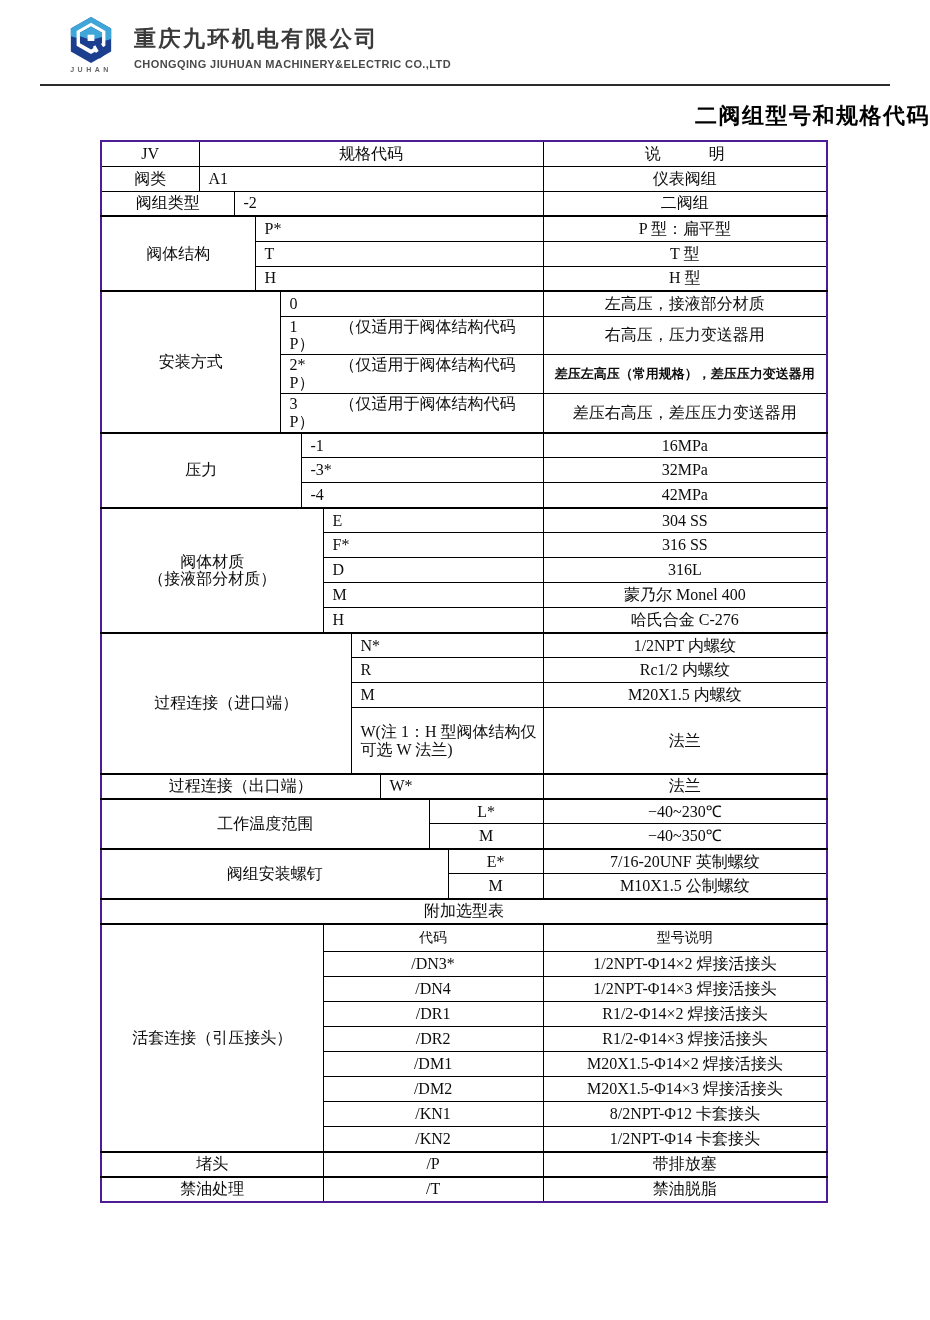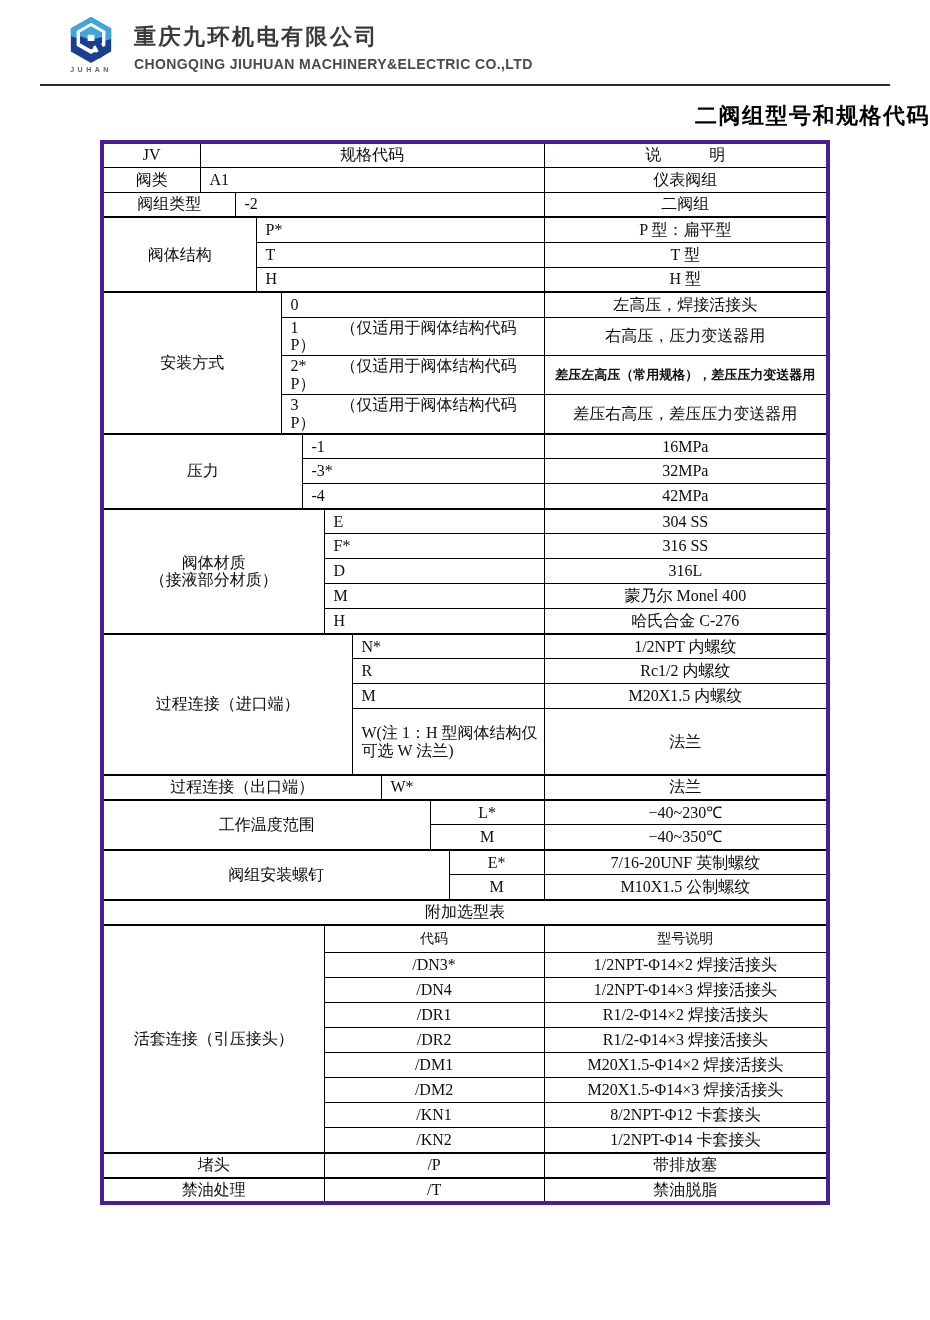--- a/index.html
+++ b/index.html
@@ -18,36 +18,36 @@
   .logo-wrap svg { display:block; }
   .logo-sub {
     font-family:"Liberation Sans", sans-serif;
     font-size:7px; letter-spacing:3.5px; color:#666;
     margin-top:2px; white-space:nowrap; font-weight:bold;
   }
   .company { margin-left:16px; padding-top:4px; }
   .company-cn { font-size:22px; font-weight:bold; color:#3a3a3a; letter-spacing:2.5px; }
   .company-en {
     font-family:"Liberation Sans", sans-serif;
-    font-size:14px; font-weight:bold; color:#4a4a4a;
+    font-size:11px; font-weight:bold; color:#4a4a4a;
     letter-spacing:0.4px; margin-top:4px;
   }
   .rule { border-top:2px solid #2b2b2b; margin:11px 40px 0 40px; }
 
   
   .doc-title {
     text-align:right; font-size:22px; font-weight:bold;
     letter-spacing:1.5px; margin:15px 0 9px 0; color:#000;
   }
 
   
   table.spec {
     border-collapse:collapse; table-layout:fixed;
     margin-left:100px; width:726px;
-    border:4px solid #4c1d95;
+    border:2px solid #4c1d95;
   }
   table.spec tr { height:25px; }
   table.spec td {
     border:1px solid #000;
     font-size:16px; line-height:1.12;
     padding:1px 2px; overflow:hidden;
     white-space:pre-line; vertical-align:middle;
     color:#0d0d0d;
   }
   table.spec td.al { text-align:left; padding-left:9px; }
@@ -127,21 +127,21 @@
           <td colspan="8" class="al">T</td>
           <td class="ac">T 型</td>
         </tr>
         <tr>
           <td colspan="8" class="al">H</td>
           <td class="ac">H 型</td>
         </tr>
         <tr class="sect">
           <td colspan="4" rowspan="4" class="ac">安装方式</td>
           <td colspan="7" class="al">0</td>
-          <td class="ac">左高压，焊接活接头</td>
+          <td class="ac">左高压，接液部分材质</td>
         </tr>
         <tr>
           <td colspan="7" class="al"><span class="code">1</span><span>（仅适用于阀体结构代码 P）</span></td>
           <td class="ac">右高压，压力变送器用</td>
         </tr>
         <tr>
           <td colspan="7" class="al"><span class="code">2*</span><span>（仅适用于阀体结构代码 P）</span></td>
           <td class="ac b sm">差压左高压（常用规格），差压压力变送器用</td>
         </tr>
         <tr>

